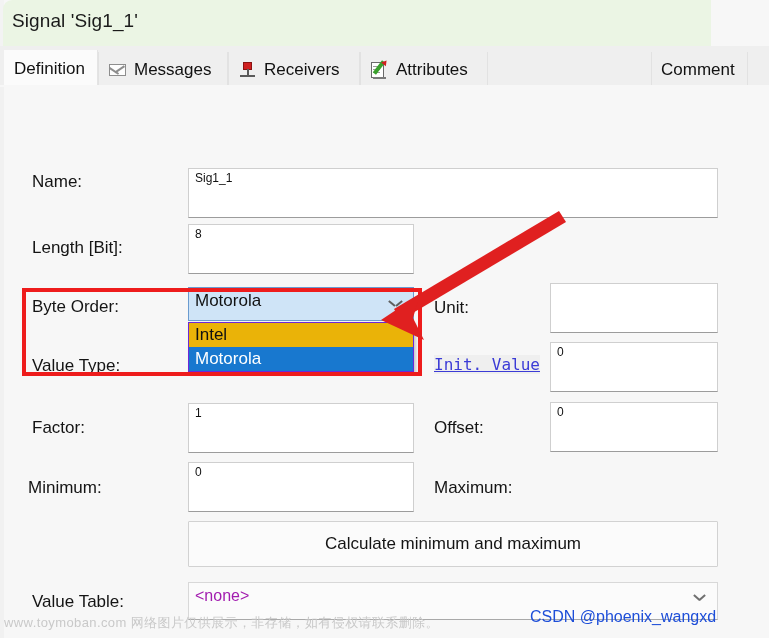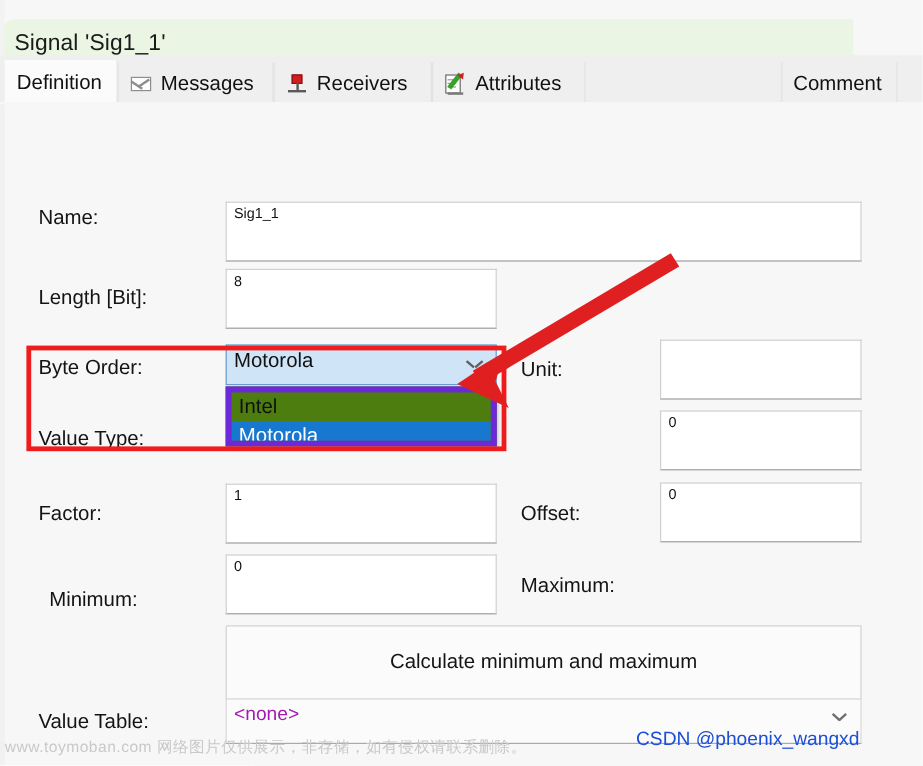--- a/index.html
+++ b/index.html
@@ -16,21 +16,21 @@
     position: absolute;
     left: 0; top: 0;
     width: 769px; height: 638px;
     background: #f7f7f7;
     overflow: hidden;
   }
 
   
   .titlebar {
     position: absolute;
-    left: 3px; top: 16px;
+    left: 3px; top: 0px;
     width: 708px; height: 46px;
     background: #ebf5e4;
     border-top-left-radius: 9px;
     box-sizing: border-box;
   }
   .titlebar-text {
     position: absolute;
     left: 9px; top: 10px;
     font-size: 19px;
     color: #1a1a1a;
@@ -208,22 +208,22 @@
     width:13px; height:9px;
   }
   .bo-chevron:before, .bo-chevron:after {
     content:""; position:absolute; width:8px; height:1.5px; background:#5f5f5f;
   }
   .bo-chevron:before { left:0; top:2px; transform:rotate(40deg); transform-origin:left center;}
   .bo-chevron:after  { right:0; top:2px; transform:rotate(-40deg); transform-origin:right center;}
 
   .bo-list {
     position:absolute;
-    background:#4d7c0f;
-    border:5px solid #6d28d9;
+    background:#eab308;
+    border:1px solid #6d28d9;
     box-sizing:border-box;
     box-shadow: 2px 2px 3px rgba(0,0,0,0.20);
     overflow:hidden;
   }
   .bo-opt {
     position:relative;
     height:24px;
     font-size:17px;
     line-height:24px;
     padding-left:6px;
@@ -348,34 +348,35 @@
   <div class="bo-list" style="left:188px; top:322px; width:226px; height:50px;">
     <div class="bo-opt">Intel</div>
     <div class="bo-opt sel">Motorola</div>
   </div>
 
   <div class="flabel" style="left:32px; top:356px;">Value Type:</div>
 
   <div class="flabel" style="left:434px; top:298px;">Unit:</div>
   <div class="finput" style="left:550px; top:283px; width:168px; height:50px;"></div>
 
+  <div class="initlink" style="left:434px; top:355px;">Init. Value</div>
   <div class="finput" style="left:550px; top:342px; width:168px; height:50px;">0</div>
 
   <div class="flabel" style="left:32px; top:418px;">Factor:</div>
   <div class="finput" style="left:188px; top:403px; width:226px; height:50px;">1</div>
 
   <div class="flabel" style="left:434px; top:418px;">Offset:</div>
   <div class="finput" style="left:550px; top:402px; width:168px; height:50px;">0</div>
 
-  <div class="flabel" style="left:41px; top:478px;margin-top:12px;">Minimum:</div>
+  <div class="flabel" style="left:28px; top:478px;">Minimum:</div>
   <div class="finput" style="left:188px; top:462px; width:226px; height:50px;">0</div>
 
   <div class="flabel" style="left:434px; top:478px;">Maximum:</div>
 
-  <div class="calcbtn" style="left:188px; top:521px; width:530px; height:62px;">Calculate minimum and maximum</div>
+  <div class="calcbtn" style="left:188px; top:521px; width:530px; height:46px;">Calculate minimum and maximum</div>
 
   <div class="flabel" style="left:32px; top:592px;">Value Table:</div>
   <div class="vt-combo" style="left:188px; top:582px; width:530px; height:38px;">&lt;none&gt;</div>
   <div class="vt-chevron" style="left:694px; top:591px;"></div>
 
   <div class="redbox" style="left:22px; top:288px; width:400px; height:88px;"></div>
 
   <svg class="redarrow" viewBox="0 0 769 638">
     <g fill="#e02020">
       <polygon points="559,211 566,222 401,320 394,309"></polygon>

